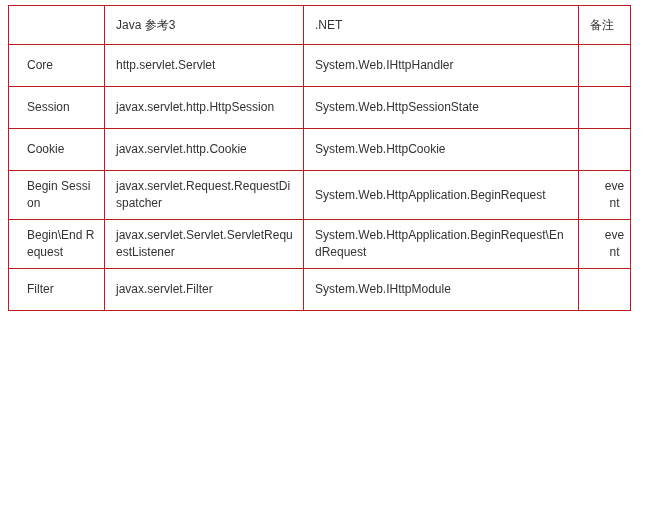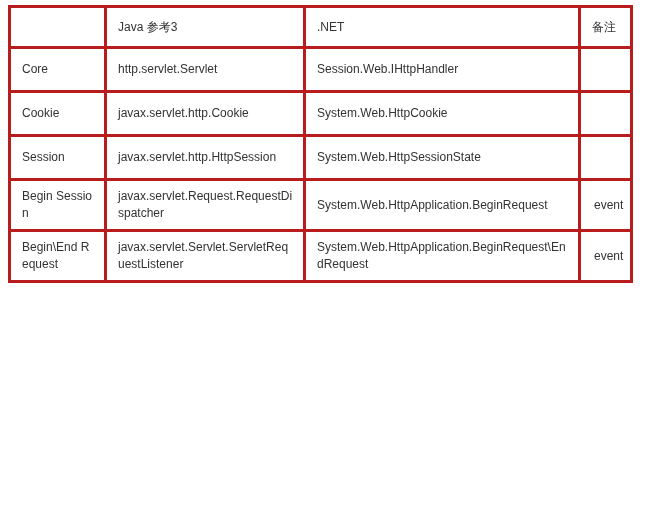--- a/index.html
+++ b/index.html
@@ -34,21 +34,21 @@
     background: #ffffff;
   }
 
   table.cmp col.c-topic  { width: 96px; }
   table.cmp col.c-java   { width: 199px; }
   table.cmp col.c-net    { width: 275px; }
   table.cmp col.c-remark { width: 52px; }
 
   table.cmp th,
   table.cmp td {
-    border: 3px solid #b91c1c;
+    border: 1px solid #b91c1c;
     padding: 7px 9px 7px 11px;
     font-size: 12px;
     line-height: 17px;
     font-weight: normal;
     text-align: left;
     vertical-align: middle;
     word-break: break-all;
     overflow-wrap: break-word;
     color: #333333;
     background: #ffffff;
@@ -57,26 +57,27 @@
   table.cmp thead th {
     height: 24px;
   }
 
   table.cmp tbody td {
     height: 27px;
   }
 
   
   table.cmp td.topic {
-    padding-left: 11px;
+    padding-left: 18px;
   }
 
   table.cmp td.remark {
-    padding-left: 13px;
+    padding-left: 24px;
     padding-right: 4px;
+    text-align: center;
   }
 </style>
 </head>
 <body>
 
 <div id="page">
 
   <table class="cmp">
     <colgroup>
       <col class="c-topic">
@@ -89,43 +90,49 @@
         <th></th>
         <th>Java 参考3</th>
         <th>.NET</th>
         <th>备注</th>
       </tr>
     </thead>
     <tbody id="table-body">
         <tr>
           <td class="topic">Core</td>
           <td class="">http.servlet.Servlet</td>
-          <td class="">Session.Web.IHttpHandler</td>
+          <td class="">System.Web.IHttpHandler</td>
+          <td class="remark"></td>
+        </tr>
+        <tr>
+          <td class="topic">Session</td>
+          <td class="">javax.servlet.http.HttpSession</td>
+          <td class="">System.Web.HttpSessionState</td>
           <td class="remark"></td>
         </tr>
         <tr>
           <td class="topic">Cookie</td>
           <td class="">javax.servlet.http.Cookie</td>
           <td class="">System.Web.HttpCookie</td>
-          <td class="remark"></td>
-        </tr>
-        <tr>
-          <td class="topic">Session</td>
-          <td class="">javax.servlet.http.HttpSession</td>
-          <td class="">System.Web.HttpSessionState</td>
           <td class="remark"></td>
         </tr>
         <tr>
           <td class="topic">Begin Session</td>
           <td class="">javax.servlet.Request.RequestDispatcher</td>
           <td class="">System.Web.HttpApplication.BeginRequest</td>
           <td class="remark">event</td>
         </tr>
         <tr>
           <td class="topic">Begin\End Request</td>
           <td class="">javax.servlet.Servlet.ServletRequestListener</td>
           <td class="">System.Web.HttpApplication.BeginRequest\EndRequest</td>
           <td class="remark">event</td>
         </tr>
+        <tr>
+          <td class="topic">Filter</td>
+          <td class="">javax.servlet.Filter</td>
+          <td class="">System.Web.IHttpModule</td>
+          <td class="remark"></td>
+        </tr>
       </tbody>
   </table>
 
 </div>
 
 </body></html>

